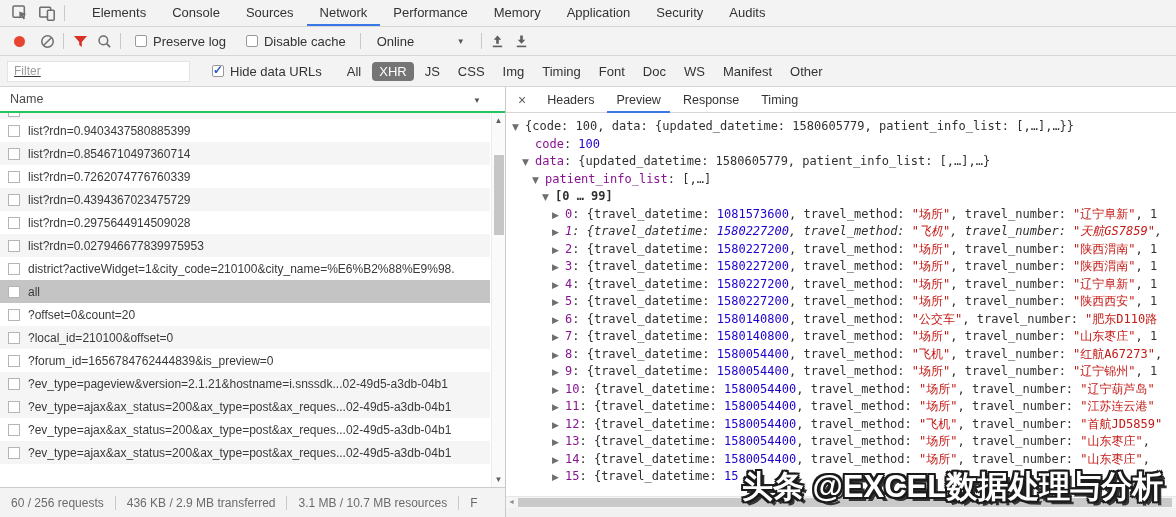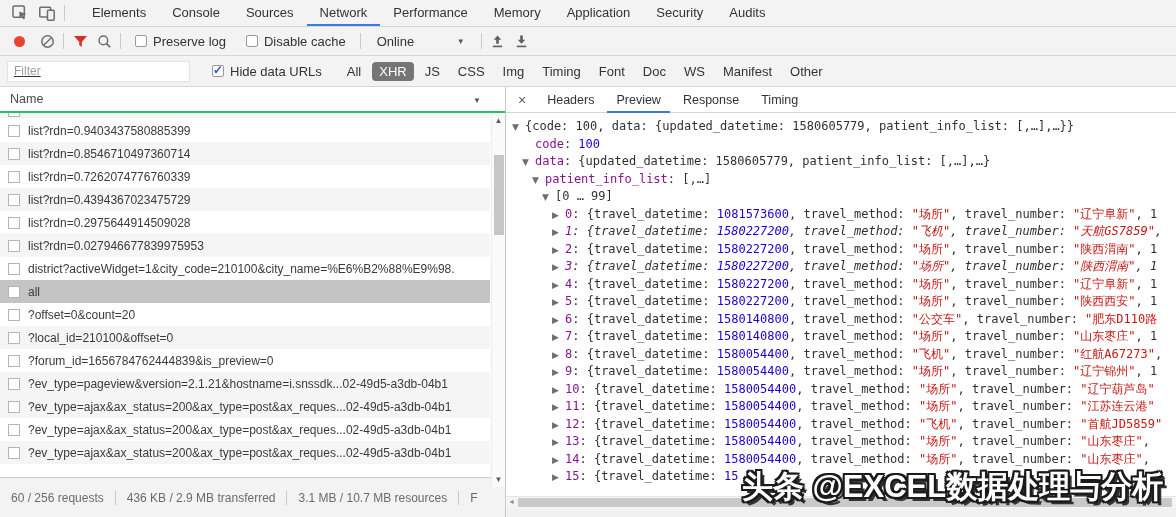--- a/index.html
+++ b/index.html
@@ -54,21 +54,21 @@
   .req-row.selected { background:var(--sel-row); }
   .req-row.partial { height:6px; overflow:hidden; align-items:flex-start; }
   .req-row.partial .req-icon { margin-top:-8px; }
   .req-icon { width:12px; height:12px; border:1px solid #b5b5b5; background:#fff; flex:0 0 auto; }
   .req-name { white-space:nowrap; overflow:hidden; }
   .vscroll { position:absolute; top:0; right:0; bottom:0; width:14px; background:#fafafa;
     border-left:1px solid #ededed; }
   .vs-up, .vs-down { position:absolute; left:0; right:0; text-align:center; font-size:8px; color:#5f5f5f; }
   .vs-up { top:3px; } .vs-down { bottom:3px; }
   .vs-thumb { position:absolute; top:42px; left:2px; width:10px; height:80px; background:#c6c6c6; }
-  .statusbar { height:40px; border-top:1px solid #ccc; background:#f3f3f3; display:flex;
+  .statusbar { height:30px; border-top:1px solid #ccc; background:#f3f3f3; display:flex;
     align-items:center; font-size:12px; color:#6b6b6b; overflow:hidden; white-space:nowrap; }
   .seg { padding:0 11px; border-right:1px solid #c9c9c9; line-height:14px; }
   .seg:last-child { border-right:none; }
   
   .right { flex:1; min-width:0; border-left:1px solid #c9c9c9; display:flex;
     flex-direction:column; background:#fff; }
   .detail-tabs { height:26px; border-bottom:1px solid #d6d6d6; display:flex; align-items:center;
     padding-left:12px; font-size:12.5px; color:#333; }
   .dclose { font-size:14px; color:#5f5f5f; margin-right:12px; line-height:26px; }
   .dtab { padding:0 9px; line-height:26px; margin-right:4px; }
@@ -287,25 +287,25 @@
             <span class="dtab active">Preview</span>
             <span class="dtab">Response</span>
             <span class="dtab">Timing</span>
           </span>
       </div>
       <div class="json" id="json-lines">
           <div class="jline" style="padding-left: 6px;"><span class="jarrow">▼</span><span class="jplain">{code: 100, data: {updated_datetime: 1580605779, patient_info_list: [,…],…}}</span></div>
           <div class="jline" style="padding-left: 16px;"><span class="jarrow"></span><span class="jkey">code</span><span class="jplain">: </span><span class="jnum">100</span></div>
           <div class="jline" style="padding-left: 16px;"><span class="jarrow">▼</span><span class="jkey">data</span><span class="jplain">: {updated_datetime: 1580605779, patient_info_list: [,…],…}</span></div>
           <div class="jline" style="padding-left: 26px;"><span class="jarrow">▼</span><span class="jkey">patient_info_list</span><span class="jplain">: [,…]</span></div>
-          <div class="jline" style="padding-left: 36px;"><span class="jarrow">▼</span><span class="jplain">[0 … 99]</span></div>
+          <div class="jline" style="padding-left: 36px; font-weight: bold;"><span class="jarrow">▼</span><span class="jplain">[0 … 99]</span></div>
           <div class="jline" style="padding-left: 46px;"><span class="jarrow">▶</span><span class="jkey">0</span><span class="jplain">: {travel_datetime: </span><span class="jnum">1081573600</span><span class="jplain">, travel_method: </span><span class="jstr">"场所"</span><span class="jplain">, travel_number: </span><span class="jstr">"辽宁阜新"</span><span class="jplain">, 1</span></div>
           <div class="jline" style="padding-left: 46px; font-style: italic;"><span class="jarrow">▶</span><span class="jkey">1</span><span class="jplain">: {travel_datetime: </span><span class="jnum">1580227200</span><span class="jplain">, travel_method: </span><span class="jstr">"飞机"</span><span class="jplain">, travel_number: </span><span class="jstr">"天航GS7859"</span><span class="jplain">,</span></div>
           <div class="jline" style="padding-left: 46px;"><span class="jarrow">▶</span><span class="jkey">2</span><span class="jplain">: {travel_datetime: </span><span class="jnum">1580227200</span><span class="jplain">, travel_method: </span><span class="jstr">"场所"</span><span class="jplain">, travel_number: </span><span class="jstr">"陕西渭南"</span><span class="jplain">, 1</span></div>
-          <div class="jline" style="padding-left: 46px; font-style: italic;"><span class="jarrow">▶</span><span class="jkey">3</span><span class="jplain">: {travel_datetime: </span><span class="jnum">1580227200</span><span class="jplain">, travel_method: </span><span class="jstr">"场所"</span><span class="jplain">, travel_number: </span><span class="jstr">"陕西渭南"</span><span class="jplain">, 1</span></div>
+          <div class="jline" style="padding-left: 46px;"><span class="jarrow">▶</span><span class="jkey">3</span><span class="jplain">: {travel_datetime: </span><span class="jnum">1580227200</span><span class="jplain">, travel_method: </span><span class="jstr">"场所"</span><span class="jplain">, travel_number: </span><span class="jstr">"陕西渭南"</span><span class="jplain">, 1</span></div>
           <div class="jline" style="padding-left: 46px;"><span class="jarrow">▶</span><span class="jkey">4</span><span class="jplain">: {travel_datetime: </span><span class="jnum">1580227200</span><span class="jplain">, travel_method: </span><span class="jstr">"场所"</span><span class="jplain">, travel_number: </span><span class="jstr">"辽宁阜新"</span><span class="jplain">, 1</span></div>
           <div class="jline" style="padding-left: 46px;"><span class="jarrow">▶</span><span class="jkey">5</span><span class="jplain">: {travel_datetime: </span><span class="jnum">1580227200</span><span class="jplain">, travel_method: </span><span class="jstr">"场所"</span><span class="jplain">, travel_number: </span><span class="jstr">"陕西西安"</span><span class="jplain">, 1</span></div>
           <div class="jline" style="padding-left: 46px;"><span class="jarrow">▶</span><span class="jkey">6</span><span class="jplain">: {travel_datetime: </span><span class="jnum">1580140800</span><span class="jplain">, travel_method: </span><span class="jstr">"公交车"</span><span class="jplain">, travel_number: </span><span class="jstr">"肥东D110路</span></div>
           <div class="jline" style="padding-left: 46px;"><span class="jarrow">▶</span><span class="jkey">7</span><span class="jplain">: {travel_datetime: </span><span class="jnum">1580140800</span><span class="jplain">, travel_method: </span><span class="jstr">"场所"</span><span class="jplain">, travel_number: </span><span class="jstr">"山东枣庄"</span><span class="jplain">, 1</span></div>
           <div class="jline" style="padding-left: 46px;"><span class="jarrow">▶</span><span class="jkey">8</span><span class="jplain">: {travel_datetime: </span><span class="jnum">1580054400</span><span class="jplain">, travel_method: </span><span class="jstr">"飞机"</span><span class="jplain">, travel_number: </span><span class="jstr">"红航A67273"</span><span class="jplain">,</span></div>
           <div class="jline" style="padding-left: 46px;"><span class="jarrow">▶</span><span class="jkey">9</span><span class="jplain">: {travel_datetime: </span><span class="jnum">1580054400</span><span class="jplain">, travel_method: </span><span class="jstr">"场所"</span><span class="jplain">, travel_number: </span><span class="jstr">"辽宁锦州"</span><span class="jplain">, 1</span></div>
           <div class="jline" style="padding-left: 46px;"><span class="jarrow">▶</span><span class="jkey">10</span><span class="jplain">: {travel_datetime: </span><span class="jnum">1580054400</span><span class="jplain">, travel_method: </span><span class="jstr">"场所"</span><span class="jplain">, travel_number: </span><span class="jstr">"辽宁葫芦岛"</span></div>
           <div class="jline" style="padding-left: 46px;"><span class="jarrow">▶</span><span class="jkey">11</span><span class="jplain">: {travel_datetime: </span><span class="jnum">1580054400</span><span class="jplain">, travel_method: </span><span class="jstr">"场所"</span><span class="jplain">, travel_number: </span><span class="jstr">"江苏连云港"</span></div>
           <div class="jline" style="padding-left: 46px;"><span class="jarrow">▶</span><span class="jkey">12</span><span class="jplain">: {travel_datetime: </span><span class="jnum">1580054400</span><span class="jplain">, travel_method: </span><span class="jstr">"飞机"</span><span class="jplain">, travel_number: </span><span class="jstr">"首航JD5859"</span></div>
           <div class="jline" style="padding-left: 46px;"><span class="jarrow">▶</span><span class="jkey">13</span><span class="jplain">: {travel_datetime: </span><span class="jnum">1580054400</span><span class="jplain">, travel_method: </span><span class="jstr">"场所"</span><span class="jplain">, travel_number: </span><span class="jstr">"山东枣庄"</span><span class="jplain">,</span></div>

